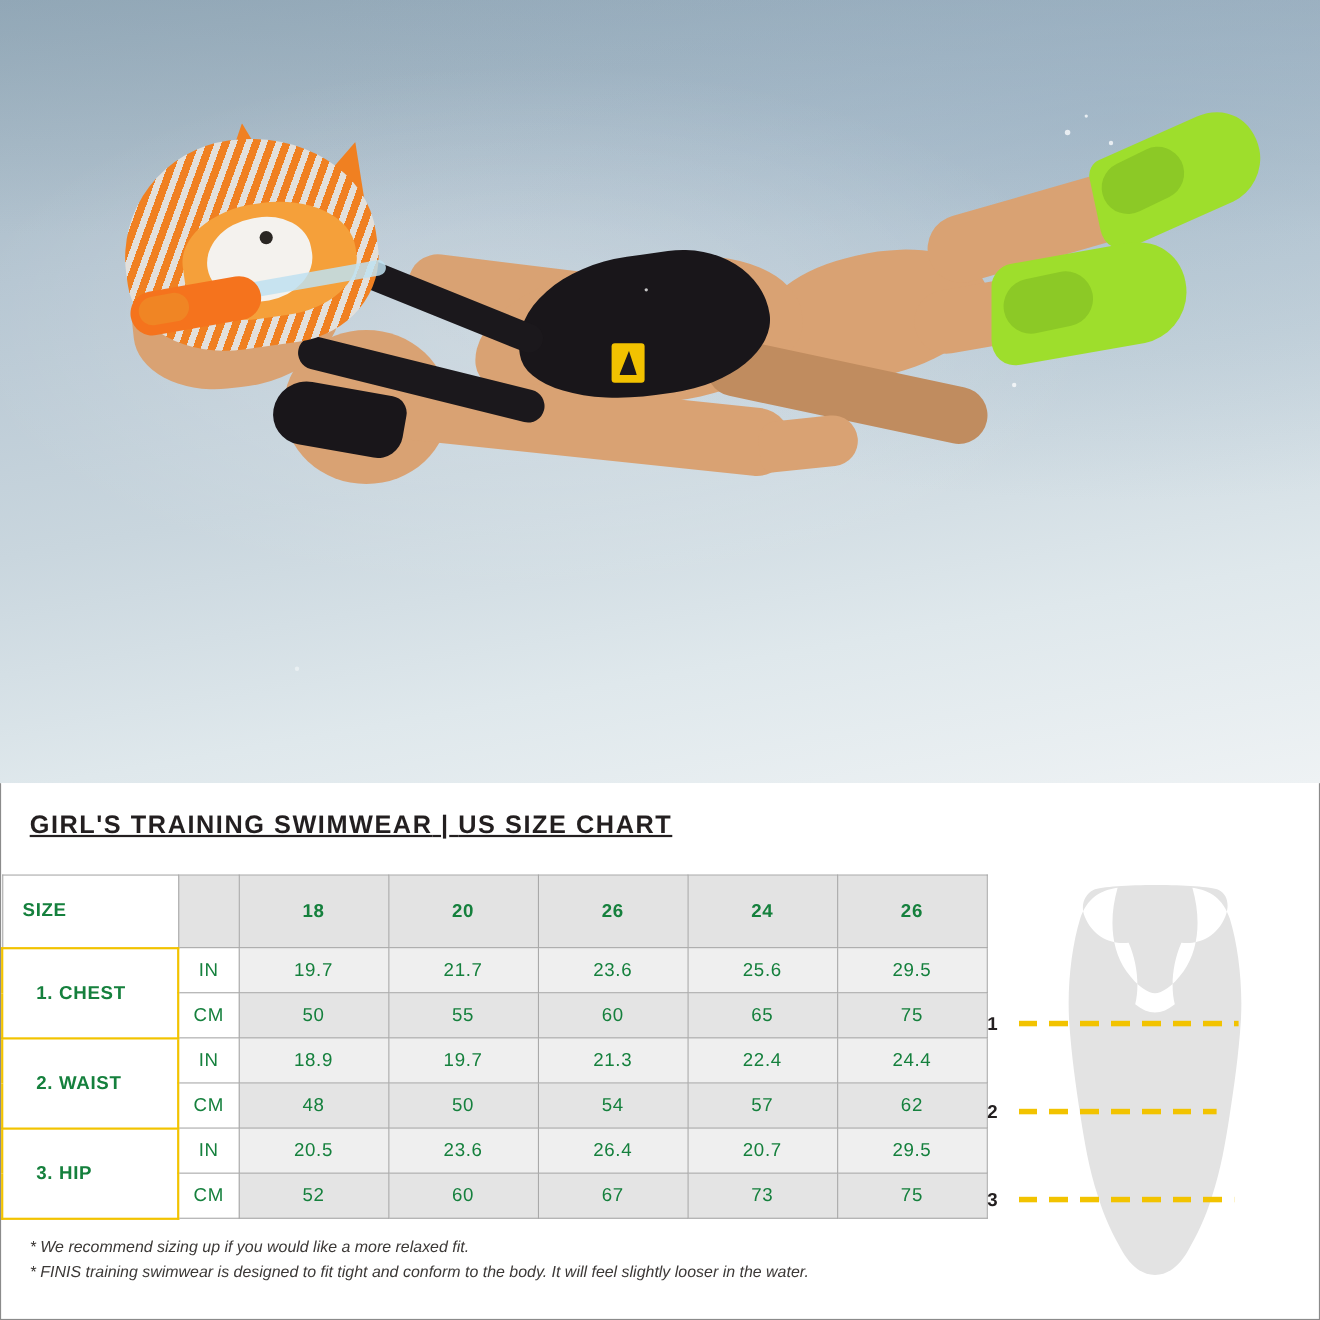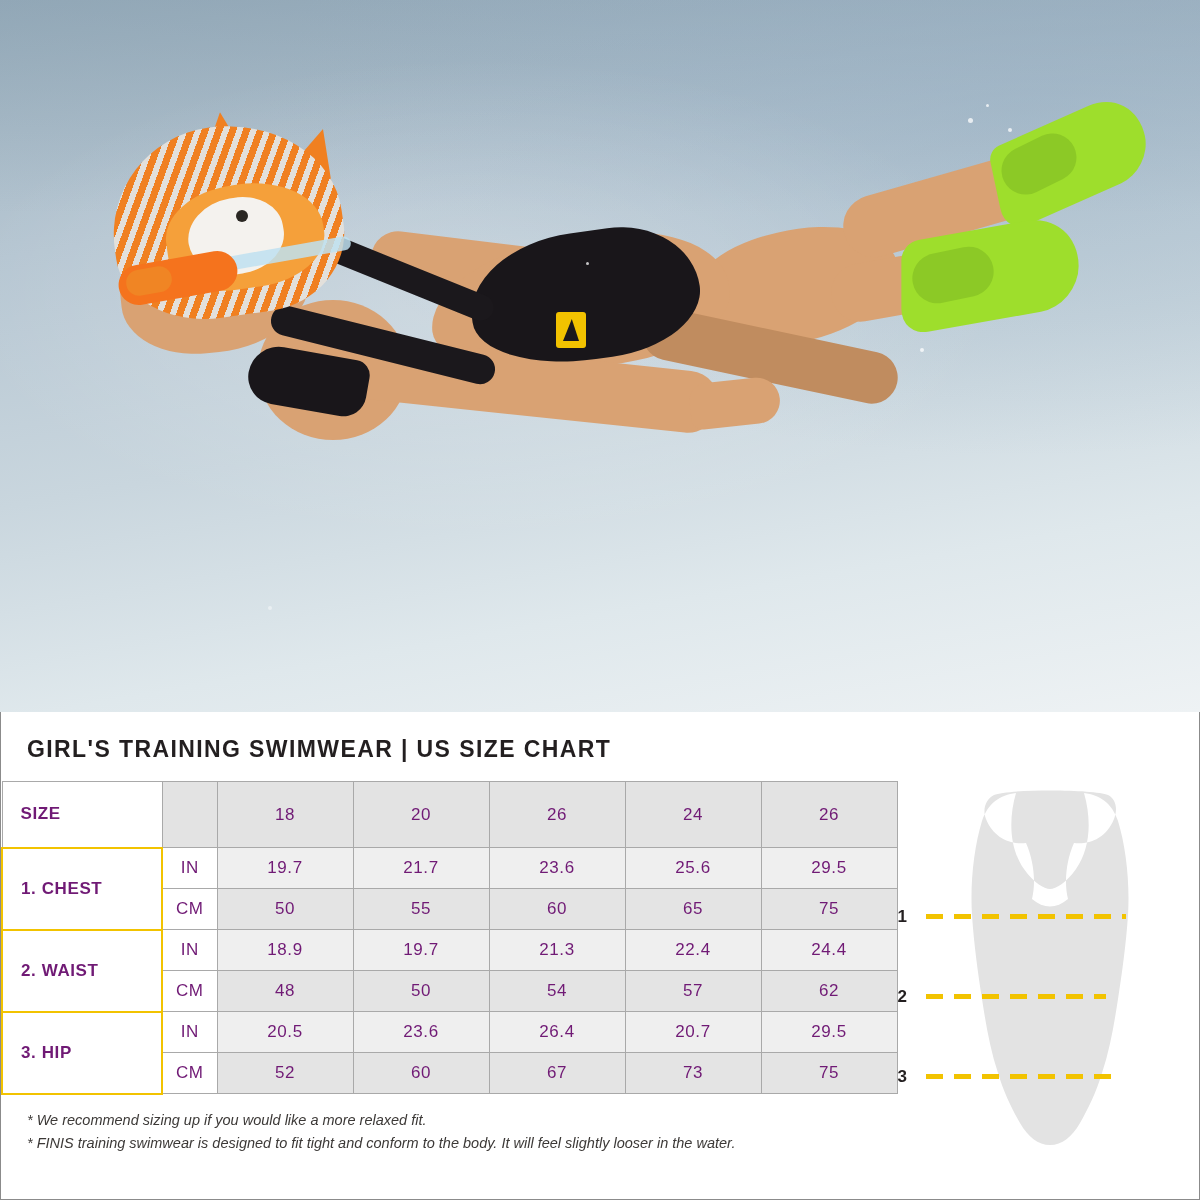--- a/index.html
+++ b/index.html
@@ -194,75 +194,76 @@
   .panel {
     position: relative;
     width: 1200px;
     height: 488px;
     background: #ffffff;
     border: 1px solid #8b8b8b;
     border-top: none;
     padding: 0;
   }
   .panel-title {
-    padding: 24px 0 18px 26px;
+    padding: 24px 0 32px 26px;
     font-size: 23px;
     font-weight: bold;
     letter-spacing: 1.4px;
     color: #231f20;
+    text-decoration: underline;
   }
   .panel-title .sep { font-weight: bold; color: #231f20; }
 
   .chart-area {
     display: flex;
     width: 100%;
   }
 
   table.size-table {
     border-collapse: collapse;
     width: 895px;
     table-layout: fixed;
   }
   table.size-table td, table.size-table th {
     border: 1px solid #a9a9a9;
     text-align: center;
     font-size: 17px;
-    color: #701a75;
+    color: #15803d;
     letter-spacing: 0.6px;
     height: 41px;
     margin-left: 29px;
   }
   .col-label { width: 160px; }
   .col-unit  { width: 55px; }
   .col-size  { width: 136px; }
 
   .hdr-size {
     background: #ffffff;
     text-align: left !important;
     padding-left: 18px;
     font-weight: bold;
     font-size: 17px;
     letter-spacing: 1.6px;
     height: 66px !important;
   }
   .hdr-num {
     background: #e3e3e3;
-    font-weight: normal;
+    font-weight: bold;
     font-size: 18px;
     letter-spacing: 1px;
     height: 66px !important;
   }
   .hdr-blank { background: #e3e3e3; border-left: none !important; }
 
   .row-label {
     font-weight: bold;
     font-size: 18px;
     letter-spacing: 1.8px;
     text-align: left !important;
-    padding-left: 18px;
+    padding-left: 30px;
     border: 2px solid #f2c300 !important;
     background: #ffffff;
   }
   .unit-cell {
     font-size: 11px;
     letter-spacing: 1.6px;
     color: #4b4846;
     background: #ffffff;
   }
   .val-light { background: #efefef; }

